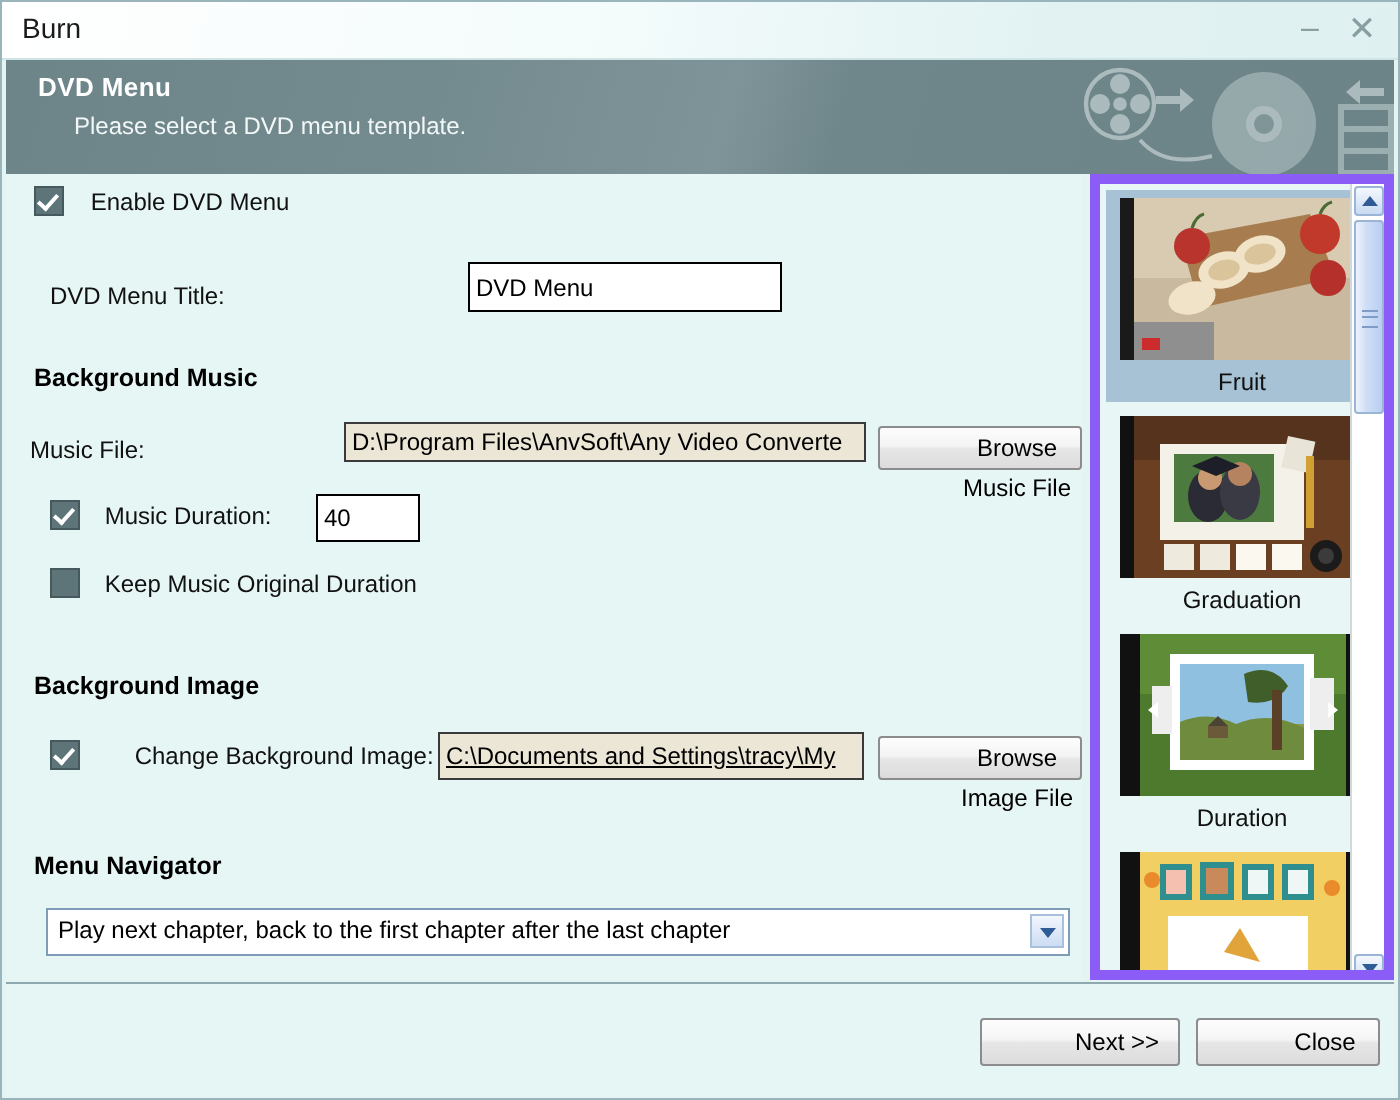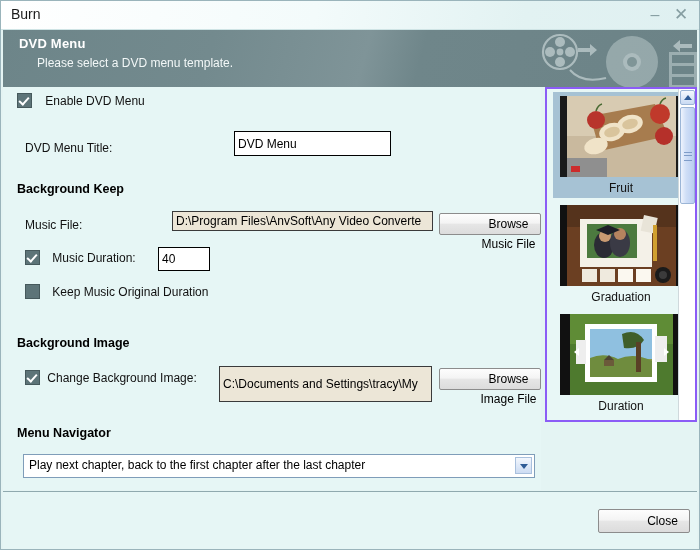--- a/index.html
+++ b/index.html
@@ -206,23 +206,23 @@
     border-right: 4px solid transparent;
     border-top: 5px solid #2f5b96;
   }
 
   
   #tpl-panel {
     position: absolute;
     left: 542px;
     top: 0;
     width: 152px;
-    height: 335px;
+    height: 403px;
     background: #e8f7f6;
-    border: 2px solid #8b5cf6;
+    border: 5px solid #8b5cf6;
     box-sizing: border-box;
     overflow: hidden;
   }
   .tpl-item {
     position: relative;
     width: 136px;
     margin: 3px auto 0 auto;
     padding: 4px 0 3px 0;
     box-sizing: border-box;
     cursor: default;
@@ -374,46 +374,46 @@
       <div class="row" style="left:14px; top:6px;">
         <span class="checkbox checked"></span>
         <span class="lbl" style="margin-left:10px;">Enable DVD Menu</span>
       </div>
 
       <div class="row" style="left:22px; top:53px;">
         <span class="lbl">DVD Menu Title:</span>
       </div>
       <input class="tf" style="position: absolute; left: 231px; top: 44px; width: 157px; height: 25px;" value="DVD Menu">
 
-      <div class="section-head" style="left:14px; top:95px;">Background Keep</div>
-
-      <div class="row" style="left:22px; top:130px;">
+      <div class="section-head" style="left:14px; top:95px;">Background Music</div>
+
+      <div class="row" style="left:12px; top:130px;">
         <span class="lbl">Music File:</span>
       </div>
       <input class="tf readonlyish" style="position: absolute; left: 169px; top: 124px; width: 261px; height: 20px;" value="D:\Program Files\AnvSoft\Any Video Converte">
       <div class="btn" style="position:absolute; left:436px; top:126px; width:102px; height:22px; line-height:20px;">Browse Music File</div>
 
       <div class="row" style="left:22px; top:163px;">
         <span class="checkbox checked"></span>
         <span class="lbl" style="margin-left:9px;">Music Duration:</span>
       </div>
       <input class="tf" style="position: absolute; left: 155px; top: 160px; width: 52px; height: 24px;" value="40">
 
       <div class="row" style="left:22px; top:197px;">
         <span class="checkbox"></span>
         <span class="lbl" style="margin-left:9px;">Keep Music Original Duration</span>
       </div>
 
       <div class="section-head" style="left:14px; top:249px;">Background Image</div>
 
       <div class="row" style="left:22px; top:283px;">
         <span class="checkbox checked"></span>
-        <span class="lbl" style="margin-left:4px;">Change Background Image:</span>
-      </div>
-      <input class="tf readonlyish" style="position: absolute; left: 216px; top: 279px; width: 213px; height: 36px;" value="C:\Documents and Settings\tracy\My">
+        <span class="lbl" style="margin-left:24px;">Change Background Image:</span>
+      </div>
+      <input class="tf readonlyish" style="position: absolute; left: 216px; top: 279px; width: 213px; height: 24px; text-decoration: underline;" value="C:\Documents and Settings\tracy\My">
       <div class="btn" style="position:absolute; left:436px; top:281px; width:102px; height:22px; line-height:20px;">Browse Image File</div>
 
       <div class="section-head" style="left:14px; top:339px;">Menu Navigator</div>
       <div class="combo" style="position:absolute; left:20px; top:367px; width:512px; height:24px;">
         <span class="combo-text">Play next chapter, back to the first chapter after the last chapter</span>
         <span class="combo-arrow"></span>
       </div>
     </div>
 
     <div id="tpl-panel">
@@ -516,17 +516,18 @@
       <div id="tpl-scroll">
         <div class="sb-btn" id="sb-up"></div>
         <div id="sb-thumb">
             <span class="grip"></span>
           </div>
         <div class="sb-btn" id="sb-down"></div>
       </div>
     </div>
 
     <div id="footer">
+      <div class="btn" style="position:absolute; left:487px; top:17px; width:100px; height:24px; line-height:22px;">Next &gt;&gt;</div>
       <div class="btn" style="position:absolute; left:595px; top:17px; width:92px; height:24px; line-height:22px;">Close</div>
     </div>
 
   </div>
 </div>
 
 </body></html>

